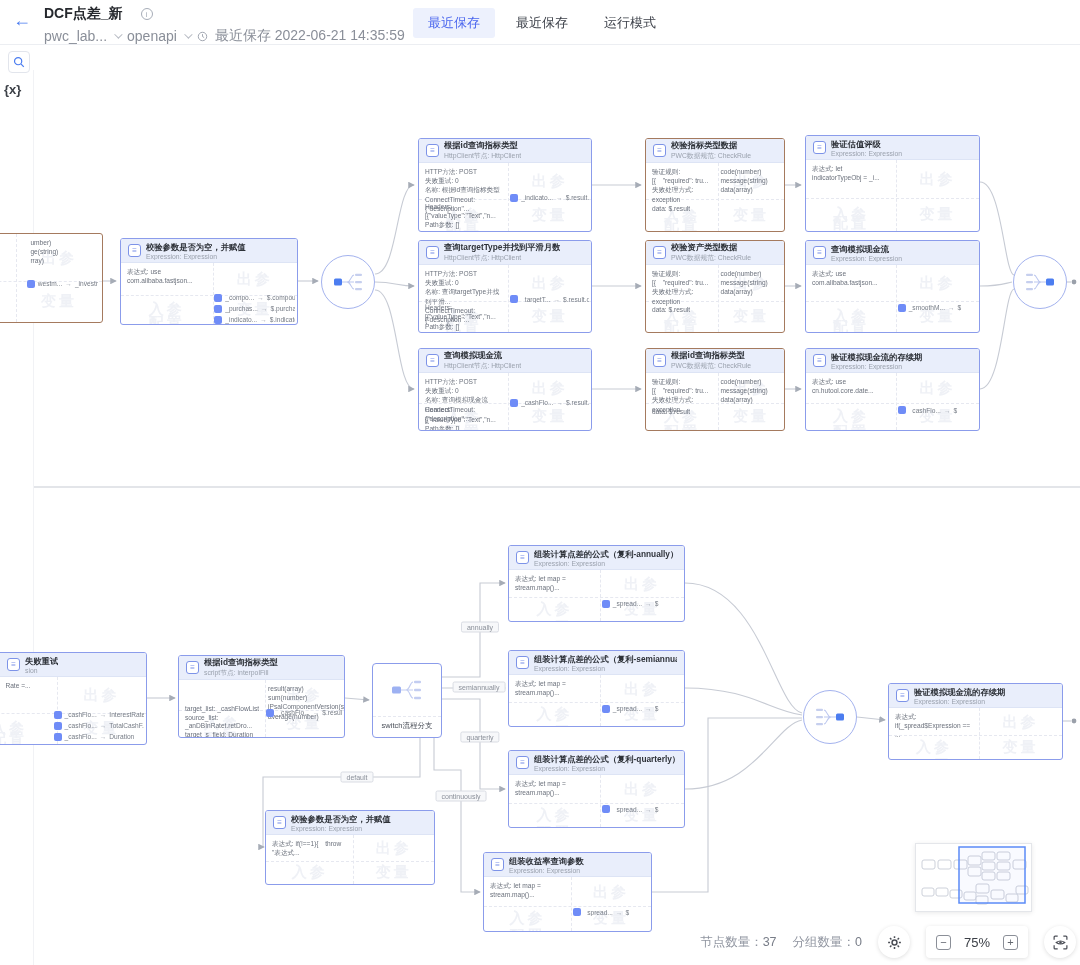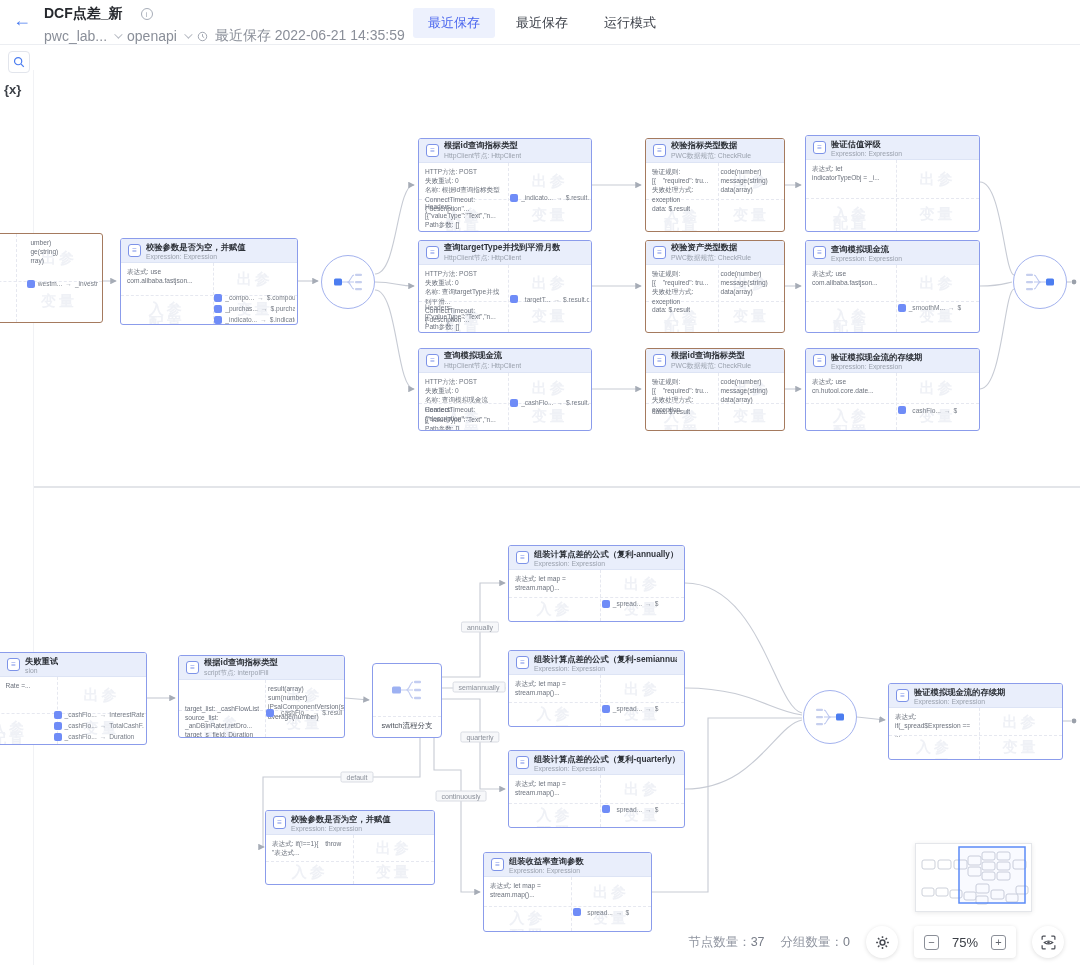--- a/index.html
+++ b/index.html
@@ -61,21 +61,21 @@
   .sw-ic { flex:1; display:flex; align-items:center; }
   .sw-lb { width:100%; text-align:center; font-size:7.5px; color:#4a4f58; padding:4px 2px 6px;
     border-top:1px dashed #e6e8f0; }
   .circle-node { position:absolute; width:54px; height:54px; border-radius:50%; border:1px solid #a3b2ee;
     background:#fff; z-index:5; display:flex; align-items:center; justify-content:center; cursor:pointer; }
   .elabel { position:absolute; transform:translate(-50%,-50%); background:#f7f8fa; border:1px solid #d9dce3;
     border-radius:2px; color:#8a8f99; font-size:7px; padding:1px 5px; z-index:6; white-space:nowrap; }
   
   .minimap { position:absolute; left:915px; top:773px; width:117px; height:69px; background:#fff;
     border:1px solid #e4e6ea; box-shadow:0 1px 5px rgba(0,0,0,.09); z-index:20; }
-  .sbar { position:absolute; right:16px; top:856px; height:32px; display:flex; align-items:center; gap:16px; z-index:20;justify-content:flex-end; }
+  .sbar { position:absolute; right:4px; top:856px; height:32px; display:flex; align-items:center; gap:16px; z-index:20;justify-content:flex-end; }
   .cnt { font-size:12.5px; color:#9095a0; }
   .cnt b { color:#787d88; font-weight:normal; }
   .rbtn { width:32px; height:32px; border-radius:50%; background:#fff; box-shadow:0 1px 4px rgba(0,0,0,.13);
     display:flex; align-items:center; justify-content:center; cursor:pointer; }
   .zgrp { height:32px; background:#fff; border-radius:4px; box-shadow:0 1px 4px rgba(0,0,0,.13);
     display:flex; align-items:center; gap:11px; padding:0 10px; }
   .zbox { width:15px; height:15px; border:1.2px solid #8b8f98; border-radius:3px; color:#63676f; font-size:11px;
     line-height:12px; text-align:center; cursor:pointer; }
   .zval { font-size:13px; color:#3c4047; min-width:30px; text-align:center; }
 </style>

